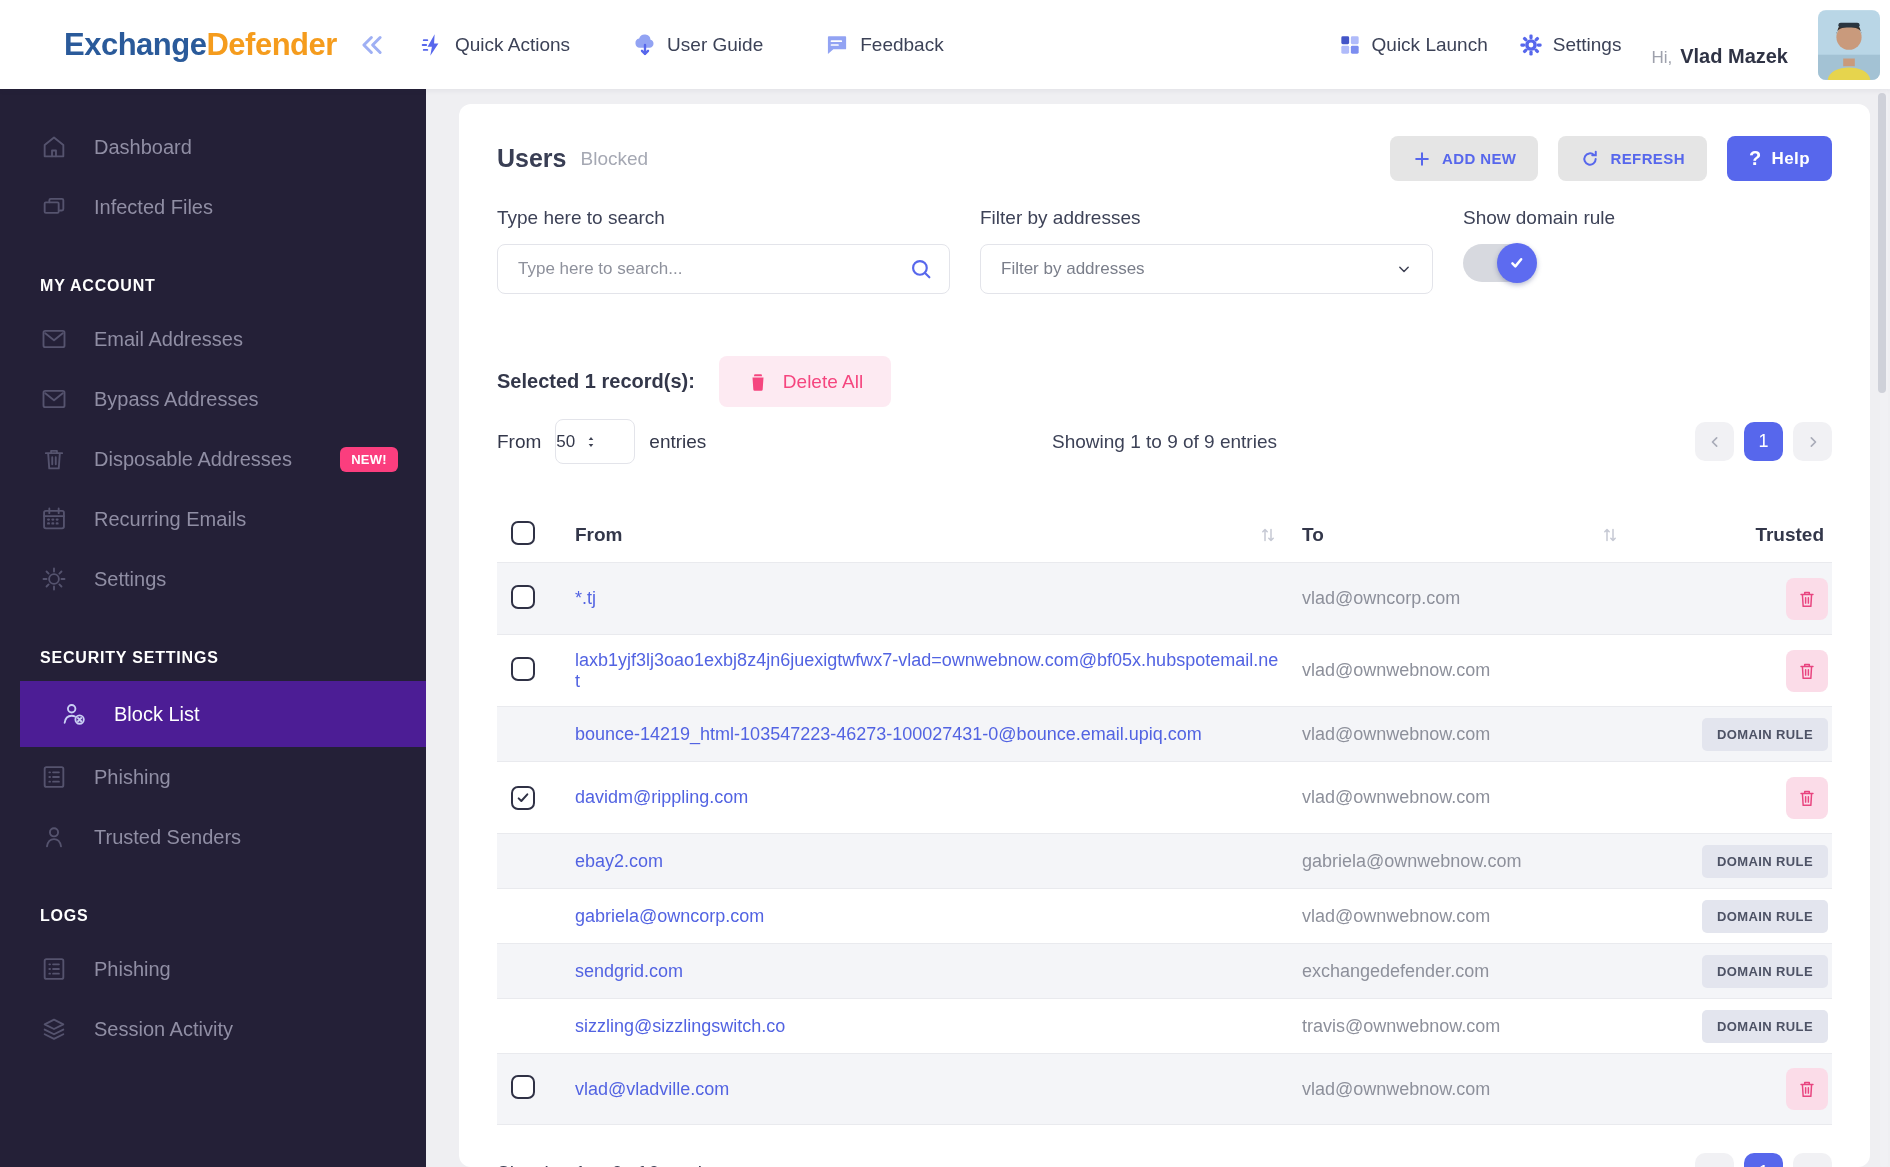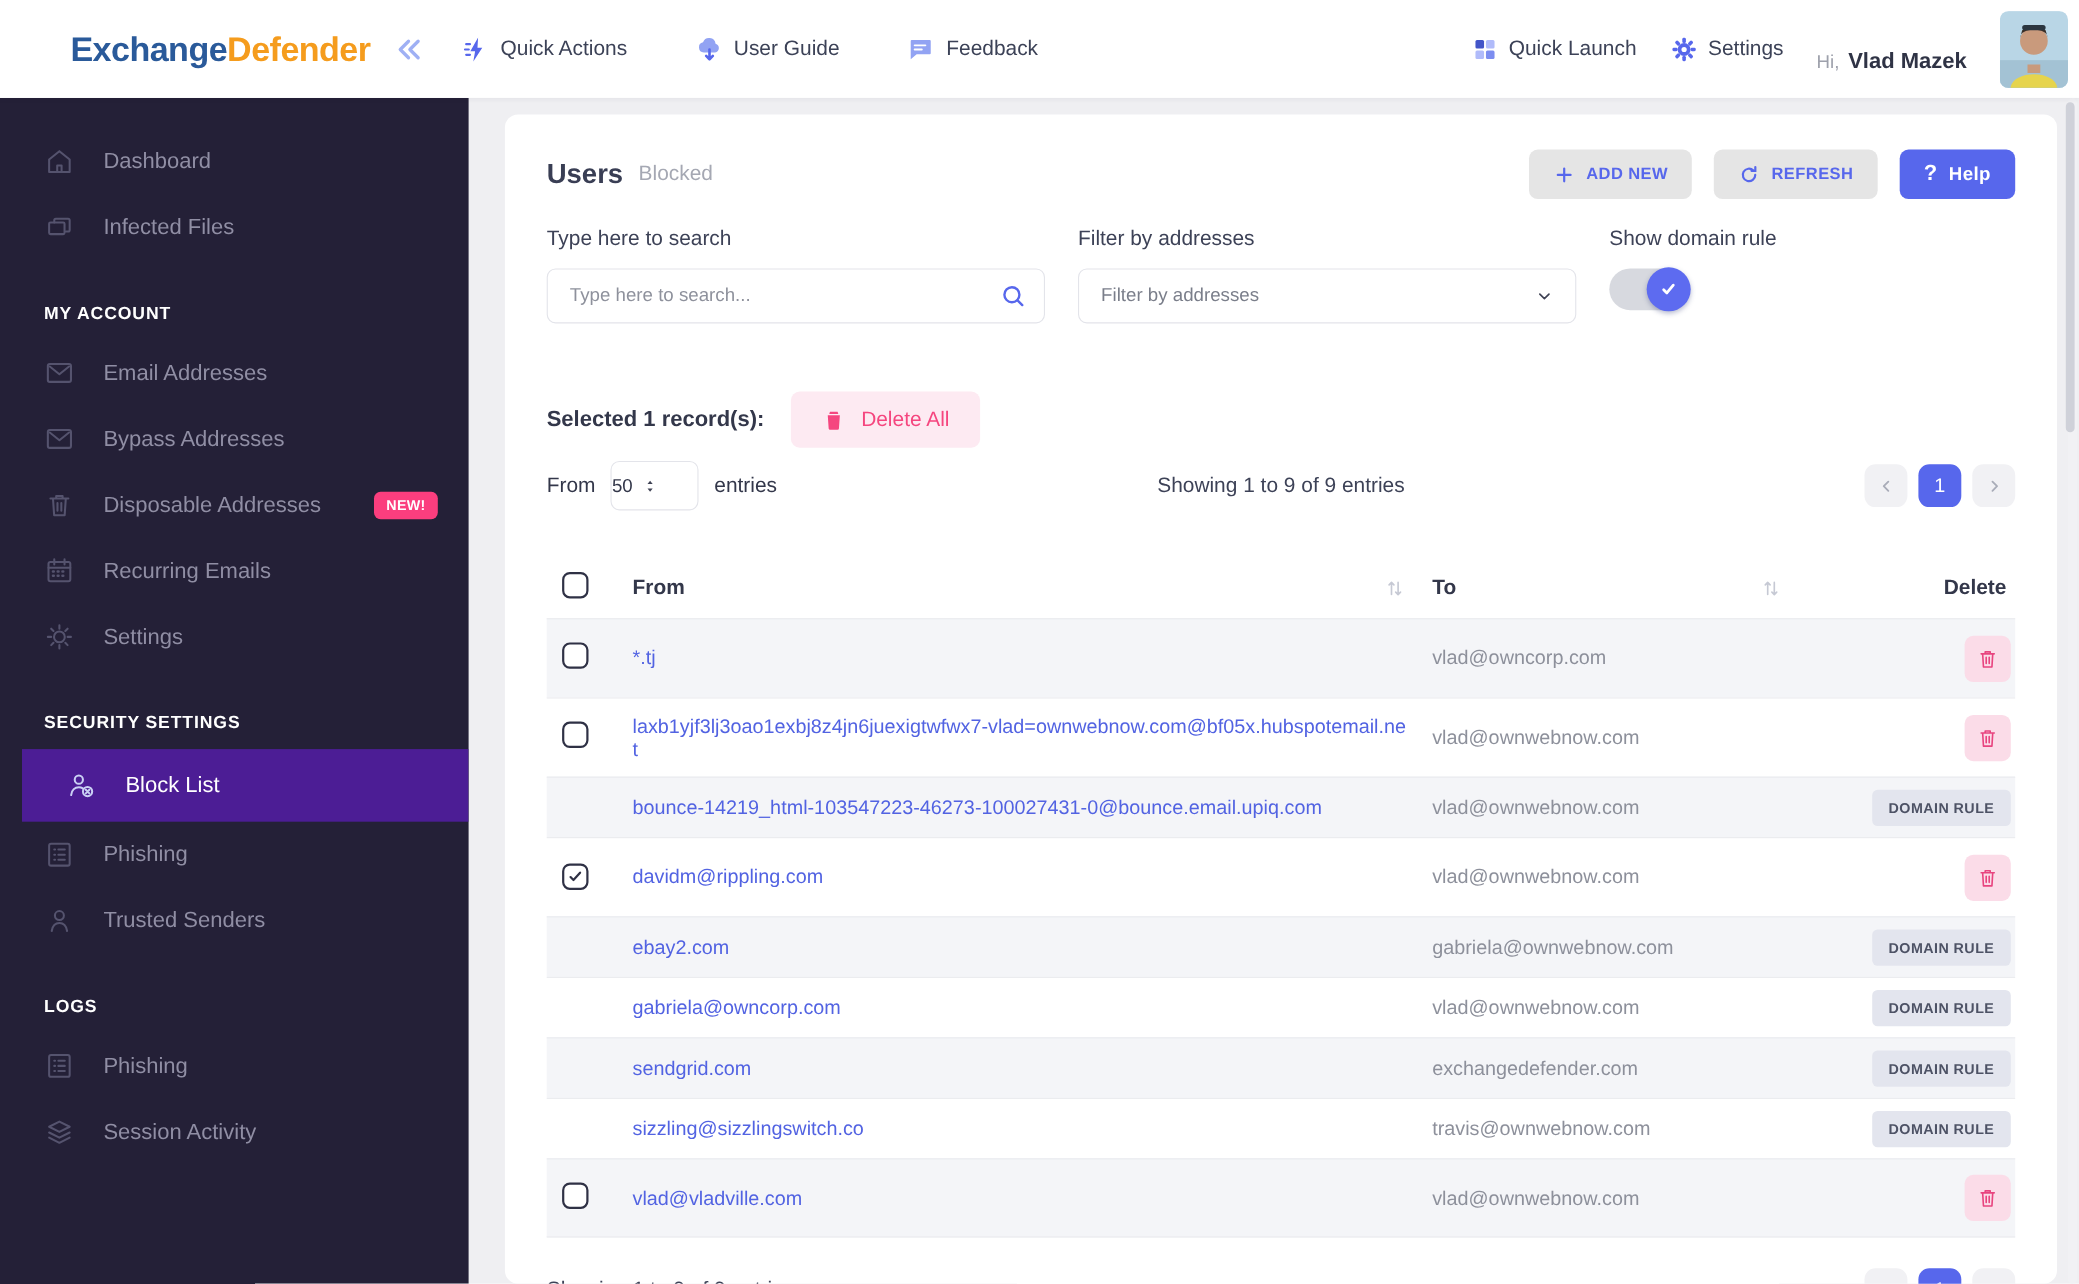--- a/index.html
+++ b/index.html
@@ -448,21 +448,21 @@
               </span>
             </div>
             <div class="th-flex th-to">
               <span>To</span>
               <span class="sort">
                 <svg viewBox="0 0 24 24" fill="none" stroke="#c6c9d4" stroke-width="1.5" stroke-linecap="round" stroke-linejoin="round">
                     <path d="M9 17.5v-11M9 6.5 6.8 8.7M9 6.5l2.2 2.2M15 6.5v11M15 17.5l-2.2-2.2M15 17.5l2.2-2.2"></path>
                   </svg>
               </span>
             </div>
-            <div class="th-actions">Delete</div>
+            <div class="th-actions">Trusted</div>
           </div>
           <div class="tbody" id="table-body">
               <div class="trow tall">
                 <div class="c-check"><span class="cb"></span></div>
                 <div class="c-from"><a>*.tj</a></div>
                 <div class="c-to">vlad@owncorp.com</div>
                 <div class="c-act">
                   <button class="trash-btn">
                     <svg viewBox="0 0 24 24" fill="none" stroke="currentColor" stroke-width="1.6" stroke-linecap="round" stroke-linejoin="round">
                       <path d="M5.5 7h13M9.5 7V5h5v2M7 7l.8 13h8.4L17 7M10.5 10.5v6M13.5 10.5v6"></path>

